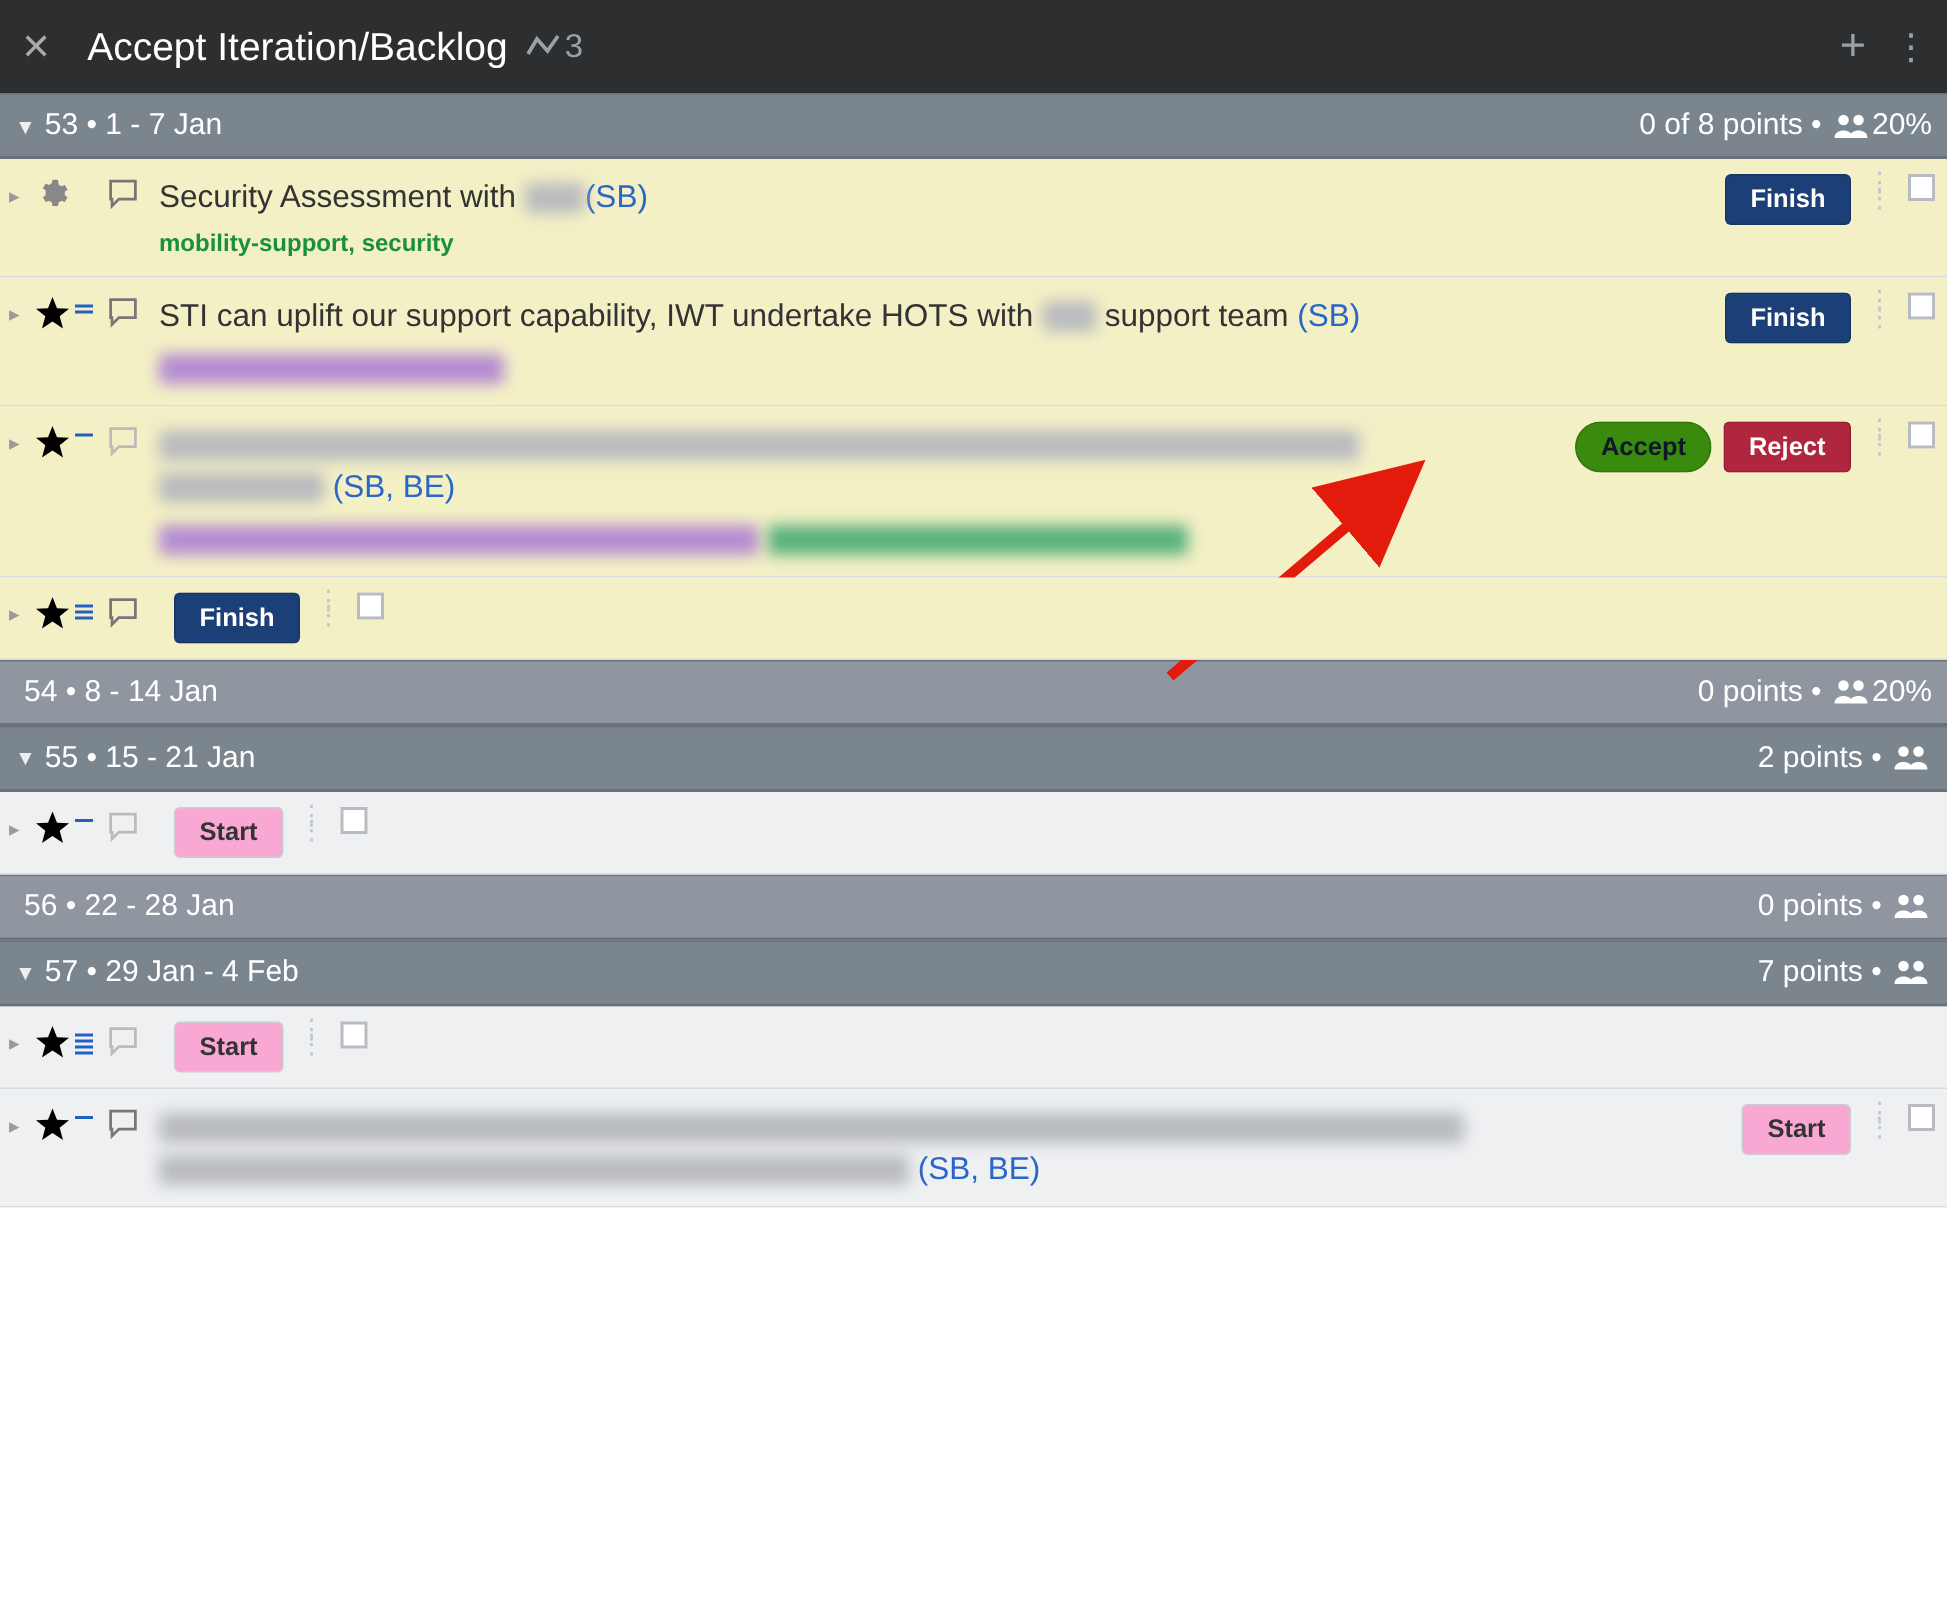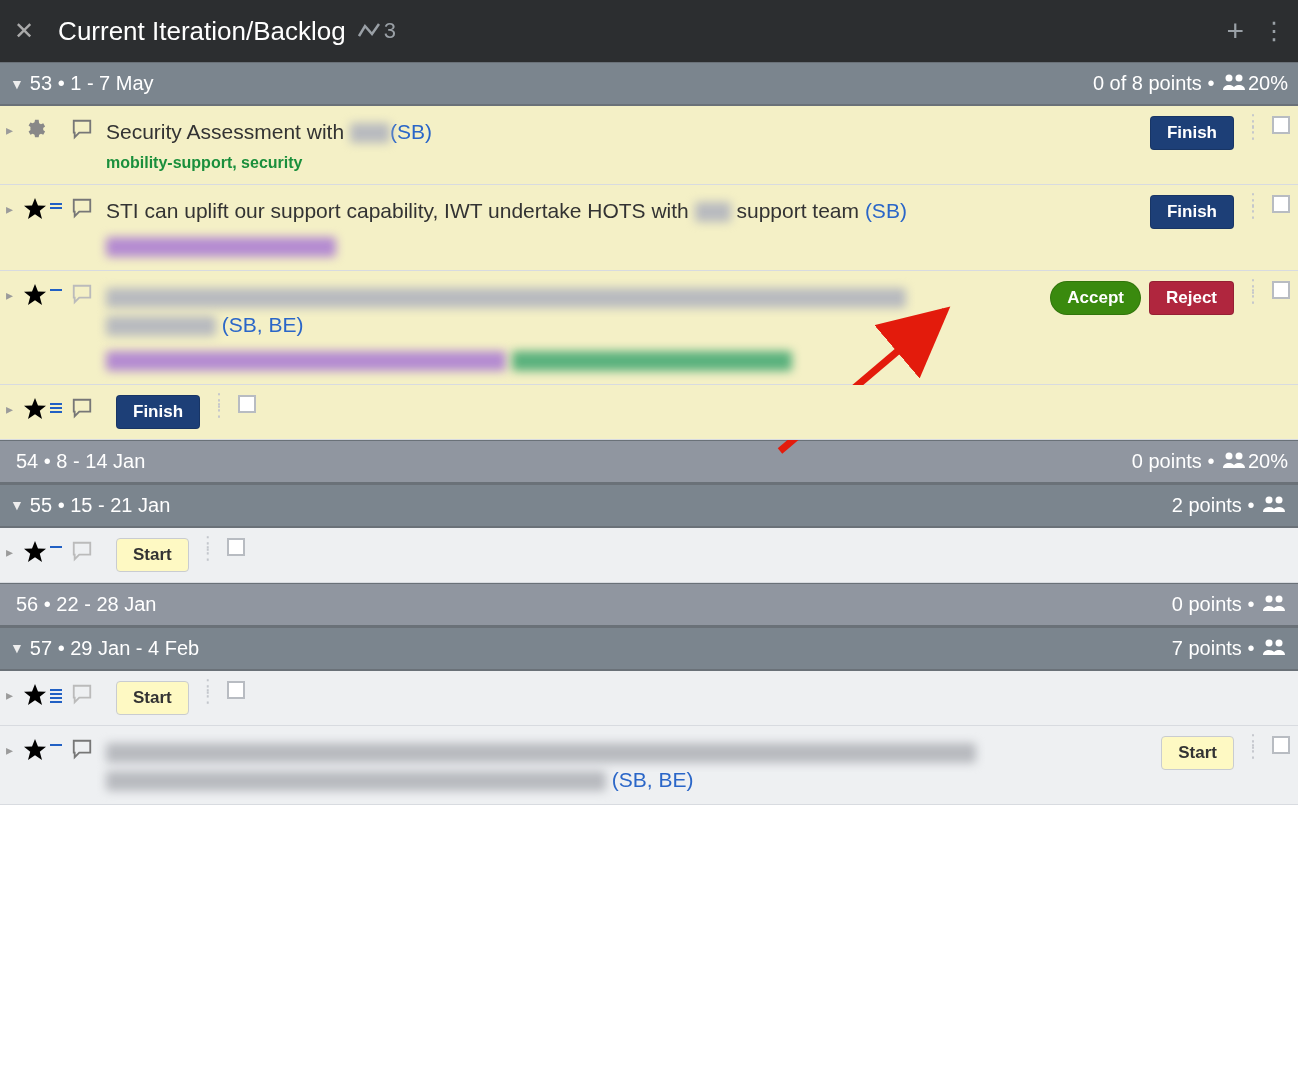--- a/index.html
+++ b/index.html
@@ -13,21 +13,21 @@
 .panels-icon .num { margin-left: 4px; font-size: 22px; color: #9aa0a6; }
 .spacer { flex: 1; }
 .plus-icon { color: #9aa0a6; font-size: 30px; cursor: pointer; margin-right: 18px; }
 .kebab-icon { color: #9aa0a6; font-size: 24px; cursor: pointer; letter-spacing: -2px; }
 
 
 .iter-header { background: #7b858e; color: #fff; height: 44px; display: flex; align-items: center; padding: 0 10px; font-size: 20px; border-top: 1px solid #6a7178; border-bottom: 2px solid #6a7178; }
 .iter-header.light { background: #9096a0; }
 .iter-header .caret { margin-right: 6px; font-size: 14px; color: #eee; }
 .iter-header .label { }
-.iter-header .right { margin-left: auto; display: flex; font-size: 20px; }
+.iter-header .right { margin-left: auto; display: flex; align-items: center; font-size: 20px; }
 
 
 .story { display: flex; padding: 10px 8px 10px 6px; border-bottom: 1px solid #d8dbe0; position: relative; }
 .story.yellow { background: #f4f0c6; }
 .story.grey { background: #eef0f2; }
 .expander { width: 14px; color: #9b9b9b; font-size: 14px; padding-top: 6px; cursor: pointer; }
 .type-icon { width: 30px; display: flex; align-items: flex-start; justify-content: center; padding-top: 2px; }
 .star-svg { width: 24px; height: 24px; }
 .gear-svg { width: 22px; height: 22px; fill: #888; }
 .estimate-col { width: 20px; display: flex; align-items: flex-start; padding-top: 8px; }
@@ -39,51 +39,51 @@
 .content-col { flex: 1; padding-top: 2px; font-size: 21px; line-height: 1.35; color: #333; }
 .owners { color: #2a66c8; }
 .tags { font-size: 16px; font-weight: 700; color: #1a8f3c; margin-top: 6px; }
 .blur-bar { display: inline-block; height: 20px; border-radius: 3px; filter: blur(5px); vertical-align: middle; }
 .blur-purple { background: #b48bd1; }
 .blur-green { background: #5ab17d; }
 .blur-grey { background: #b8babf; }
 .actions-col { display: flex; align-items: flex-start; gap: 8px; padding-top: 0; padding-left: 10px; }
 .btn { font-size: 17px; font-weight: 700; padding: 6px 16px; border-radius: 4px; border: 1px solid rgba(0,0,0,0.15); cursor: pointer; }
 .btn-finish { background: #1d3f77; color: #fff; }
-.btn-accept { background: #3a8a0e; color: #ffffff; border-radius: 17px; }
+.btn-accept { background: #3a8a0e; color: #0f172a; border-radius: 17px; }
 .btn-reject { background: #b0263e; color: #fff; }
-.btn-start { background: #fef9c3; color: #333; border: 1px solid #c9ccd1; }
+.btn-start { background: #f9a8d4; color: #333; border: 1px solid #c9ccd1; }
 .drag-dots { color: #c3c6cc; font-size: 18px; line-height: 0.6; padding: 0 2px; cursor: grab; }
 .checkbox { width: 18px; height: 18px; border: 2px solid #b8bcc2; background: #fff; cursor: pointer; }
 
 
 .arrow-annot { position: absolute; pointer-events: none; }
 svg.people-svg { width: 28px; height: 20px; fill: #fff; }
 </style>
 </head>
 <body>
 
 <div class="topbar">
   <span class="close-x">✕</span>
-  <span class="title">Current Iteration/Backlog</span>
+  <span class="title">Accept Iteration/Backlog</span>
   <span class="panels-icon">
     <svg width="22" height="18" viewBox="0 0 22 18">
         <polyline points="1,14 7,4 14,12 21,2" stroke="#9aa0a6" stroke-width="2.5" fill="none"></polyline>
       </svg>
     <span class="num">3</span>
   </span>
   <span class="spacer"></span>
   <span class="plus-icon">+</span>
   <span class="kebab-icon">⋮</span>
 </div>
 
 <div id="iterations-container">
     <div class="iter-header">
       <span class="caret">▼</span>
-    <span class="label">53 • 1 - 7 May</span>
+    <span class="label">53 • 1 - 7 Jan</span>
     <span class="right">
       <span>0 of 8 points</span>
       <span>&nbsp;•&nbsp;</span>
       <svg class="people-svg" viewBox="0 0 24 20">
           <use href="#people-shape"></use>
         </svg>
         <span>20%</span>
     </span>
     </div>
     <div class="story yellow">

